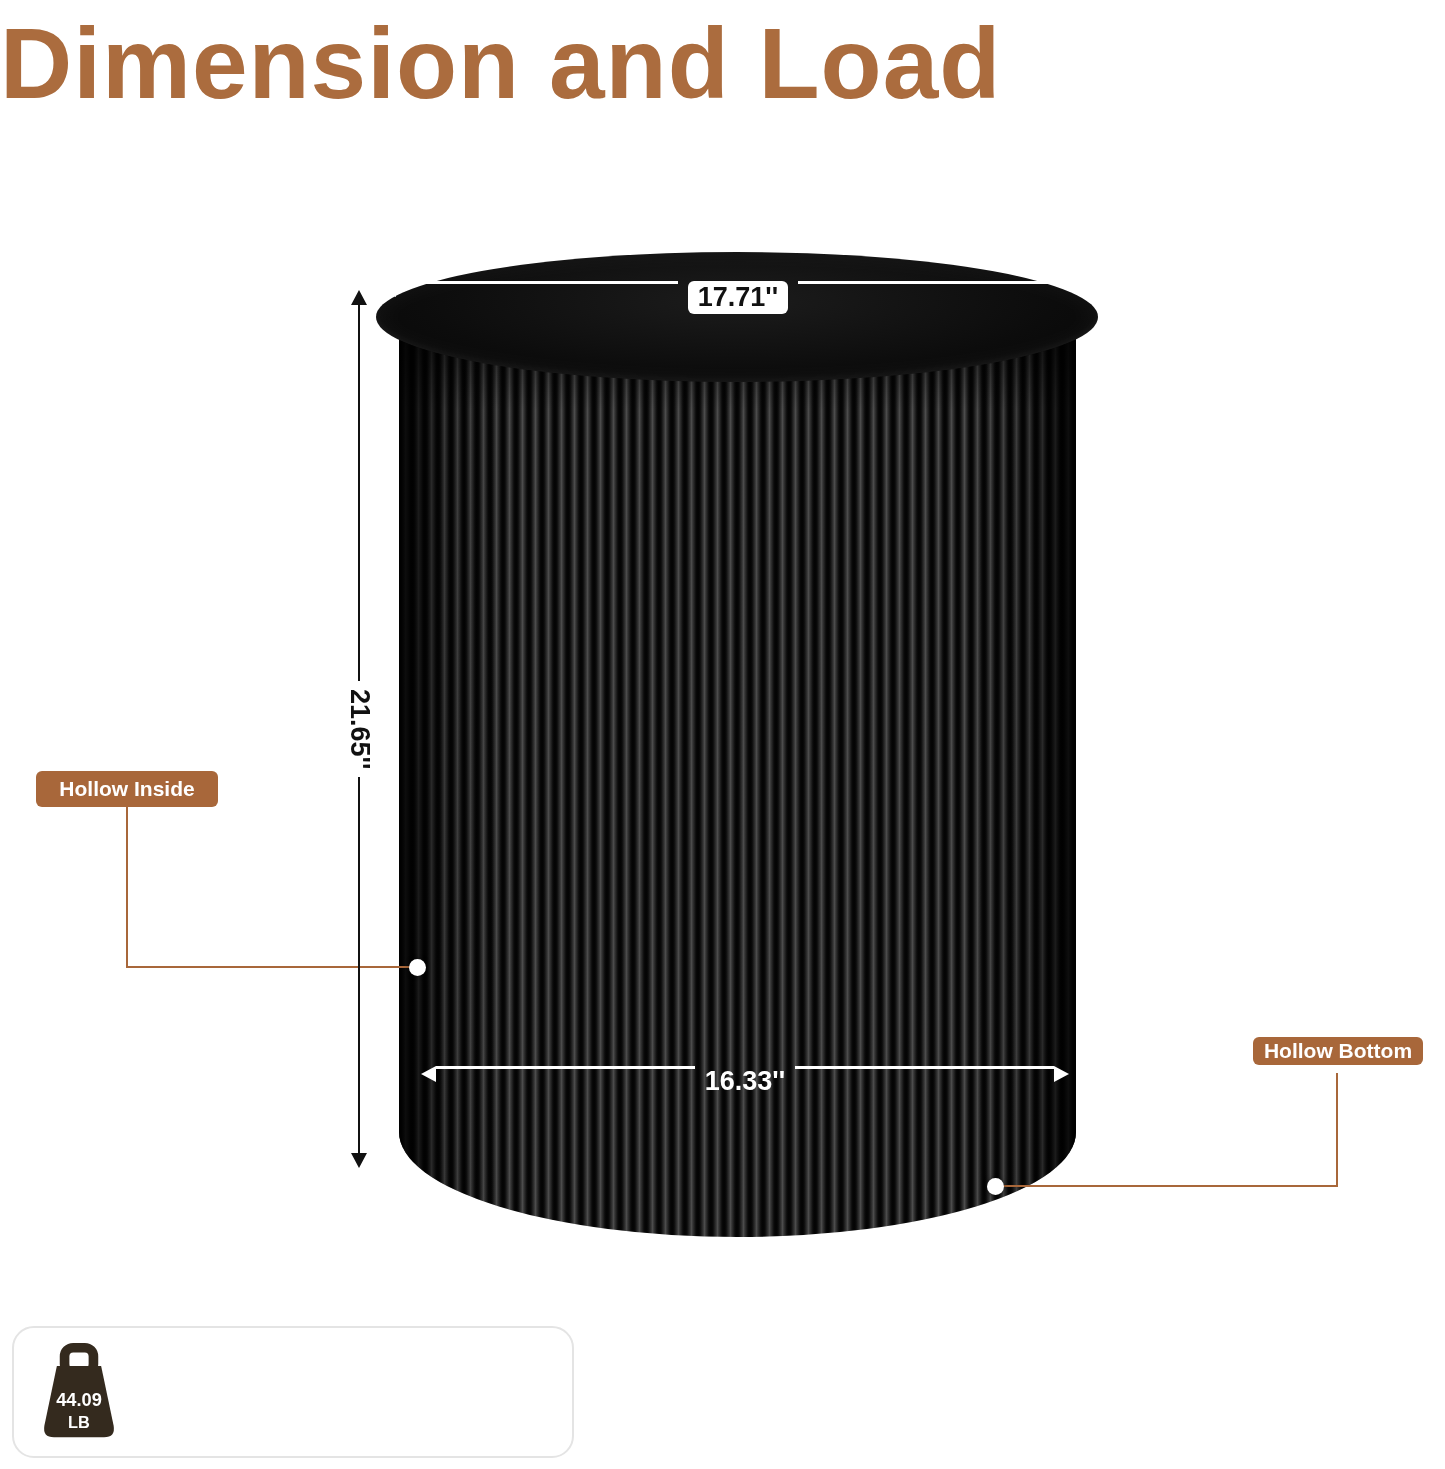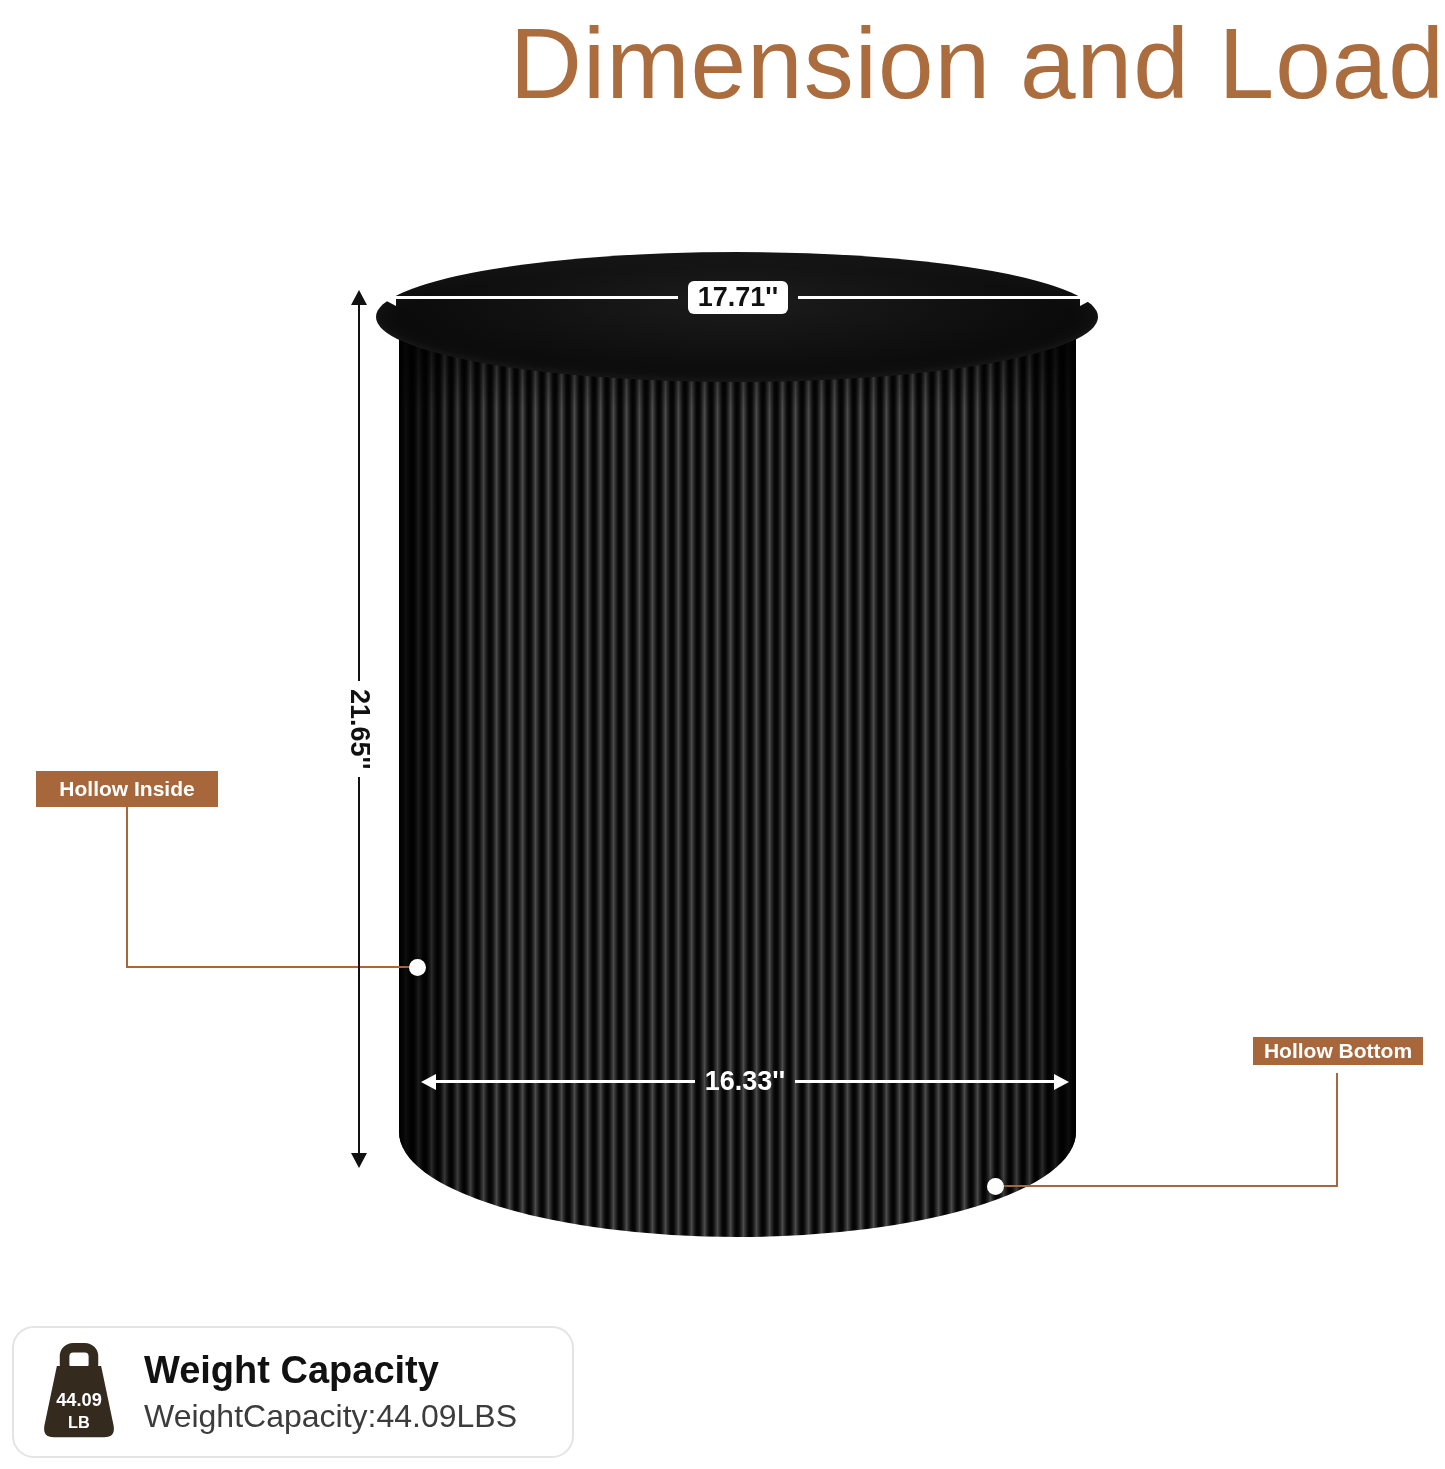--- a/index.html
+++ b/index.html
@@ -7,22 +7,22 @@
     position:relative;
     width:1445px;height:1469px;
     background:#fff;
     overflow:hidden;
     font-family:"Liberation Sans", sans-serif;
   }
 
   
   .page-title{
     position:absolute;left:0;top:6px;width:100%;
-    text-align:right;
-    font-size:100px;font-weight:400;letter-spacing:1px;
+    text-align:left;
+    font-size:100px;font-weight:700;letter-spacing:1px;
     color:var(--accent,#ab6c3e);
   }
 
   
   .table-top{
     position:absolute;left:376px;top:252px;width:722px;height:130px;
     border-radius:50%;
     background:radial-gradient(ellipse at 50% 38%, #1c1c1c 0%, #0c0c0c 62%, #050505 100%);
     box-shadow:inset 0 0 26px rgba(255,255,255,0.05), inset 0 -3px 6px rgba(255,255,255,0.04);
     z-index:3;
@@ -42,21 +42,21 @@
   .table-body::after{ 
     content:"";position:absolute;inset:0;
     border-radius:inherit;
     background:linear-gradient(90deg,
       rgba(0,0,0,0.92) 0%, rgba(0,0,0,0.25) 7%, rgba(0,0,0,0) 16%,
       rgba(0,0,0,0) 84%, rgba(0,0,0,0.25) 93%, rgba(0,0,0,0.92) 100%);
   }
 
   
   .dim-h{
-    position:absolute;display:flex;align-items:center;z-index:6;
+    position:absolute;display:flex;align-items:flex-start;z-index:6;
   }
   .dim-h .line{flex:1;height:2.5px;background:currentColor;}
   .dim-label{
     font-size:27px;font-weight:bold;margin:0 10px;white-space:nowrap;
   }
   .pill{color:#111;background:#fff;padding:1px 10px;border-radius:6px;}
   .white-label{color:#fff;}
   .ah{width:0;height:0;flex:0 0 auto;}
   .ah-left{border-top:8px solid transparent;border-bottom:8px solid transparent;border-right:15px solid currentColor;}
   .ah-right{border-top:8px solid transparent;border-bottom:8px solid transparent;border-left:15px solid currentColor;}
@@ -68,21 +68,21 @@
     writing-mode:vertical-rl;
     font-size:27px;font-weight:bold;color:#111;padding:8px 0;white-space:nowrap;
   }
   .ah-up{border-left:8px solid transparent;border-right:8px solid transparent;border-bottom:15px solid currentColor;}
   .ah-down{border-left:8px solid transparent;border-right:8px solid transparent;border-top:15px solid currentColor;}
 
   
   .badge{
     position:absolute;display:flex;align-items:center;justify-content:center;
     background:var(--badge,#a8673a);color:#fff;
-    font-size:21px;font-weight:bold;border-radius:0;z-index:6;
+    font-size:21px;font-weight:bold;border-radius:6px;z-index:6;
   }
   .leader{position:absolute;background:var(--badge,#a8673a);z-index:5;}
   .dot{
     position:absolute;width:17px;height:17px;border-radius:50%;
     background:#fff;box-shadow:0 0 5px rgba(0,0,0,0.45);z-index:7;
   }
 
   
   .weight-card{
     position:absolute;left:12px;top:1326px;width:562px;height:132px;
@@ -138,19 +138,15 @@
   <div class="leader" style="left:1002px;top:1185px;width:336px;height:2px;"></div>
   <div class="dot" style="left:987px;top:1178px;"></div>
 
   <div class="weight-card">
     <svg width="78" height="102" viewBox="0 0 80 106" aria-hidden="true">
       <rect x="25" y="7" width="30" height="26" rx="9" fill="none" stroke="#342a1e" stroke-width="10"></rect>
       <path d="M17 26 H63 L76 88 Q78 100 66 100 H14 Q2 100 4 88 Z" fill="#342a1e"></path>
       <text x="40" y="68" text-anchor="middle" font-size="19" font-weight="bold" fill="#ffffff" font-family="Liberation Sans, sans-serif">44.09</text>
       <text x="40" y="90" text-anchor="middle" font-size="17" font-weight="bold" fill="#ffffff" font-family="Liberation Sans, sans-serif">LB</text>
     </svg>
-    <div class="weight-texts">
-      <div class="weight-heading">Weight Capacity</div>
-      <div class="weight-detail">WeightCapacity:44.09LBS</div>
-    </div>
   </div>
 
 </div>
 
 </body></html>

